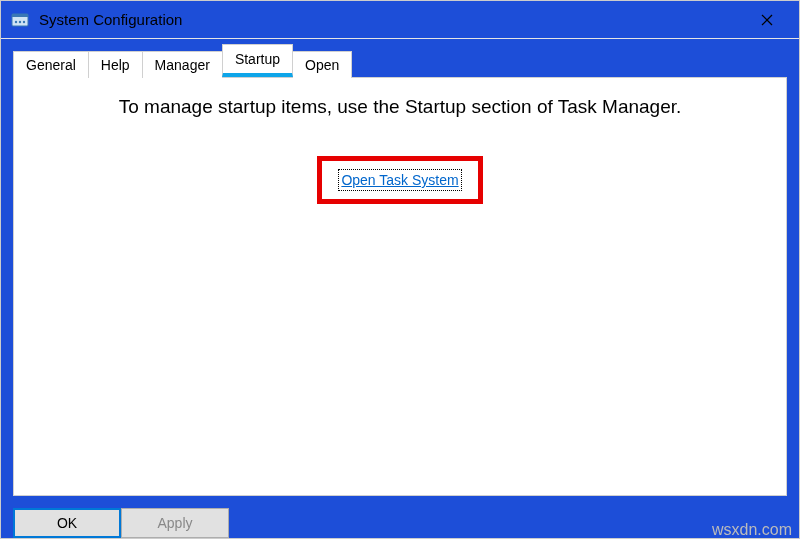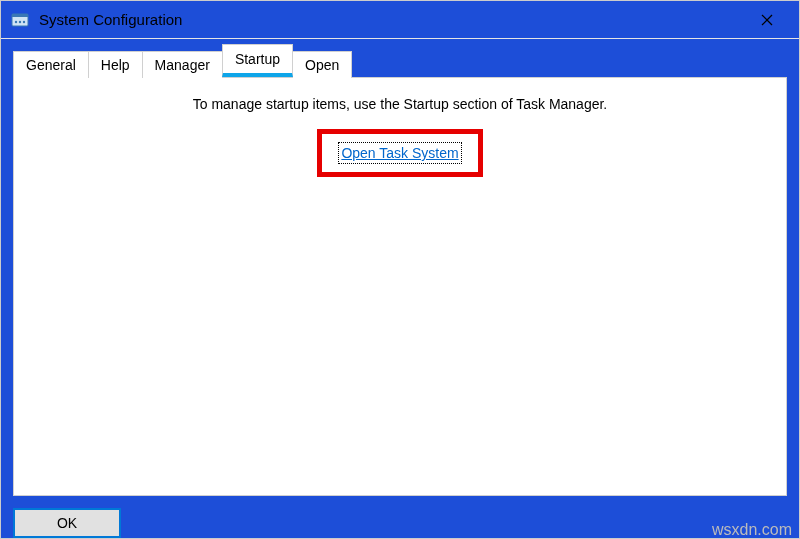--- a/index.html
+++ b/index.html
@@ -92,23 +92,23 @@
     }
     .tab-panel {
       flex: 1;
       border: 1px solid #d0d0d0;
       background: #fff;
       padding: 18px 16px;
       text-align: center;
       position: relative;
     }
     .startup-msg {
-      font-size: 14px;
-      color: #000;
-      margin-bottom: 17px;
+      font-size: 19px;
+      color: #000;
+      margin-bottom: 38px;
     }
     .highlight-box {
       display: inline-block;
       border: 5px solid #e60000;
       padding: 8px 16px;
     }
     .link-focus {
       display: inline-block;
       padding: 1px 2px;
       border: 1px dotted #000;
@@ -188,18 +188,19 @@
         <div class="highlight-box">
           <span class="link-focus">
             <span class="task-link">Open Task System</span>
           </span>
         </div>
       </div>
     </div>
 
     <div class="button-row">
       <div class="btn default">OK</div>
+      <div class="btn disabled">Apply</div>
     </div>
   </div>
 
 </div>
 
 <div class="watermark">wsxdn.com</div>
 
 </body></html>

